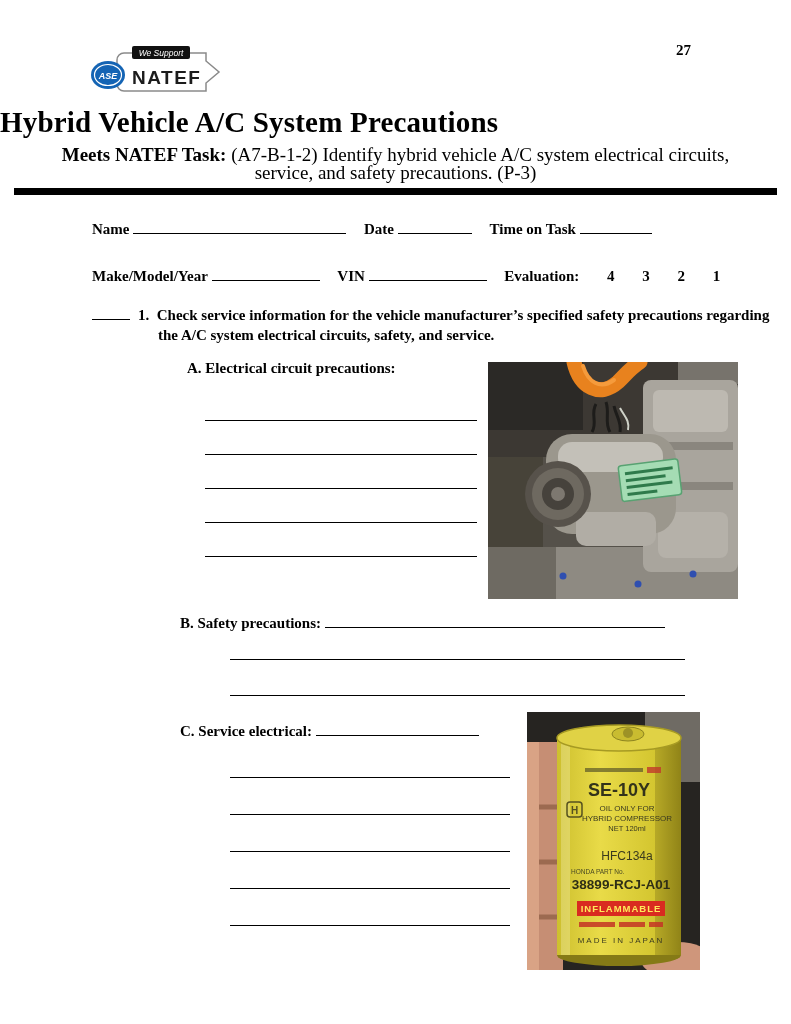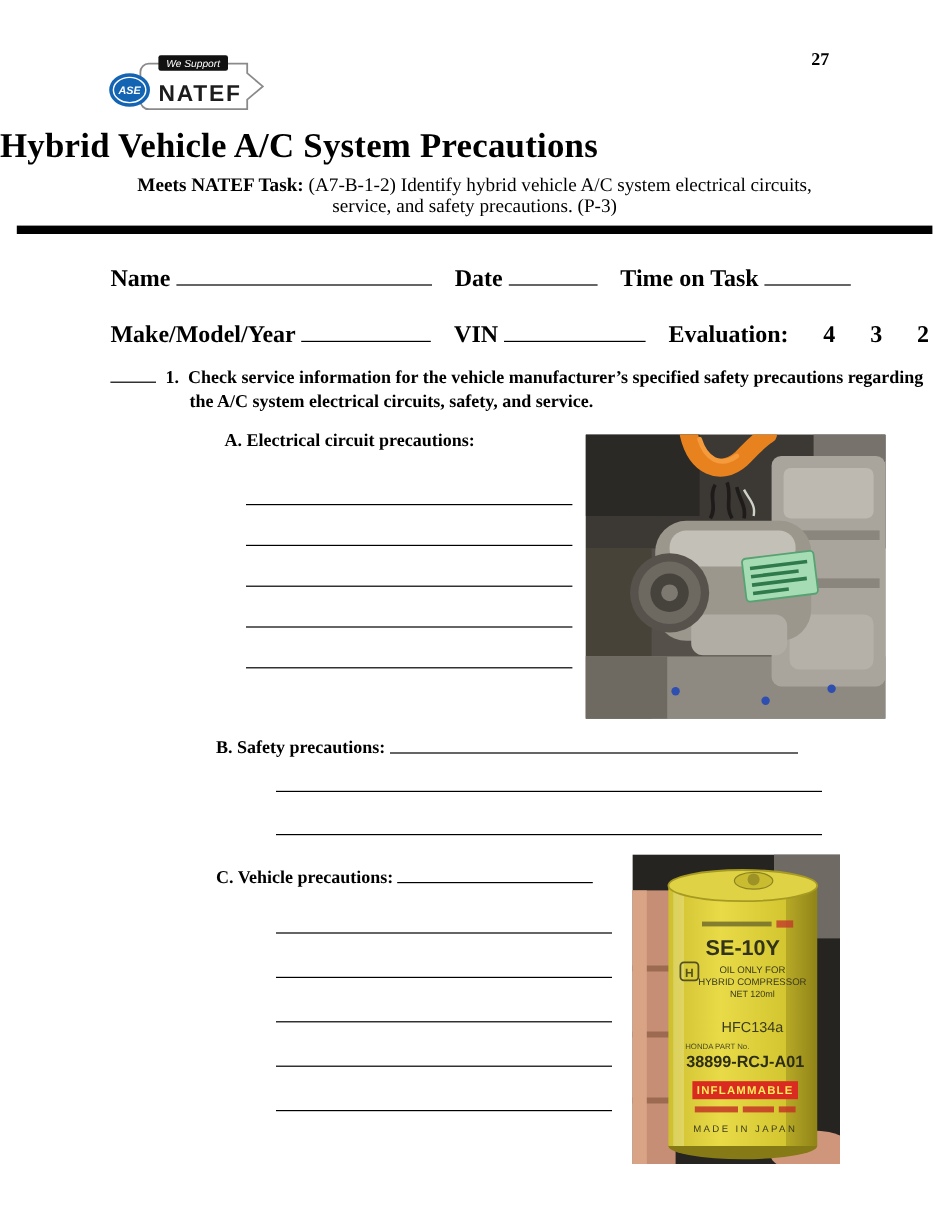--- a/index.html
+++ b/index.html
@@ -8,23 +8,23 @@
     font-family:"Liberation Serif",serif;color:#000;overflow:hidden;
   }
   .bold{font-weight:bold;}
   .blank{display:inline-block;border-bottom:1.5px solid #000;height:0.85em;}
   .answer-line{position:absolute;border-bottom:1.5px solid #000;height:1px;}
   .page-number{position:absolute;left:676px;top:42px;font-weight:bold;font-size:15px;}
   .logo{position:absolute;left:88px;top:44px;width:138px;height:56px;}
   .title{position:absolute;left:0;right:0;top:106px;margin:0;
          font-size:29px;font-weight:bold;letter-spacing:0.2px;}
   .subtitle{position:absolute;left:0;right:0;top:146px;text-align:center;
-            font-size:16px;line-height:18px;}
+            font-size:19px;line-height:18px;}
   .thick-rule{position:absolute;left:14px;top:188px;width:763px;height:6.5px;background:#000;}
-  .form-row{position:absolute;left:92px;font-size:20px;white-space:nowrap;text-align:center;}
+  .form-row{position:absolute;left:92px;font-size:15px;white-space:nowrap;text-align:center;}
   .form-row-1{top:220px;}
   .form-row-2{top:267px;}
   .gap-sm{display:inline-block;width:14px;}
   .eval-num{font-weight:bold;margin-left:24px;}
   .task-line{position:absolute;left:92px;top:305px;width:618px;font-size:15px;
              font-weight:bold;line-height:20px;padding-left:66px;text-indent:-66px;}
   .task-blank{width:38px;margin-right:8px;}
   .section-label{position:absolute;font-size:15px;font-weight:bold;white-space:nowrap;}
   .figure{position:absolute;}
   svg text{font-family:"Liberation Sans",sans-serif;}
@@ -137,21 +137,21 @@
   </div>
 
   <div class="section-label" style="left:180px;top:614px">
     <span>B.  Safety precautions:</span>
     <span class="blank" style="width:340px"></span>
   </div>
   <div class="answer-line" style="left:230px;top:658px;width:455px"></div>
   <div class="answer-line" style="left:230px;top:694px;width:455px"></div>
 
   <div class="section-label" style="left:180px;top:722px">
-    <span>C.  Vehicle precautions:</span>
+    <span>C.  Service electrical:</span>
     <span class="blank" style="width:163px"></span>
   </div>
   <div class="answer-line" style="left:230px;top:776px;width:280px"></div>
   <div class="answer-line" style="left:230px;top:813px;width:280px"></div>
   <div class="answer-line" style="left:230px;top:850px;width:280px"></div>
   <div class="answer-line" style="left:230px;top:887px;width:280px"></div>
   <div class="answer-line" style="left:230px;top:924px;width:280px"></div>
 
   <div class="figure" style="left:527px;top:712px;width:173px;height:246px">
     <svg width="173" height="258" viewBox="0 0 173 258" preserveAspectRatio="none">

